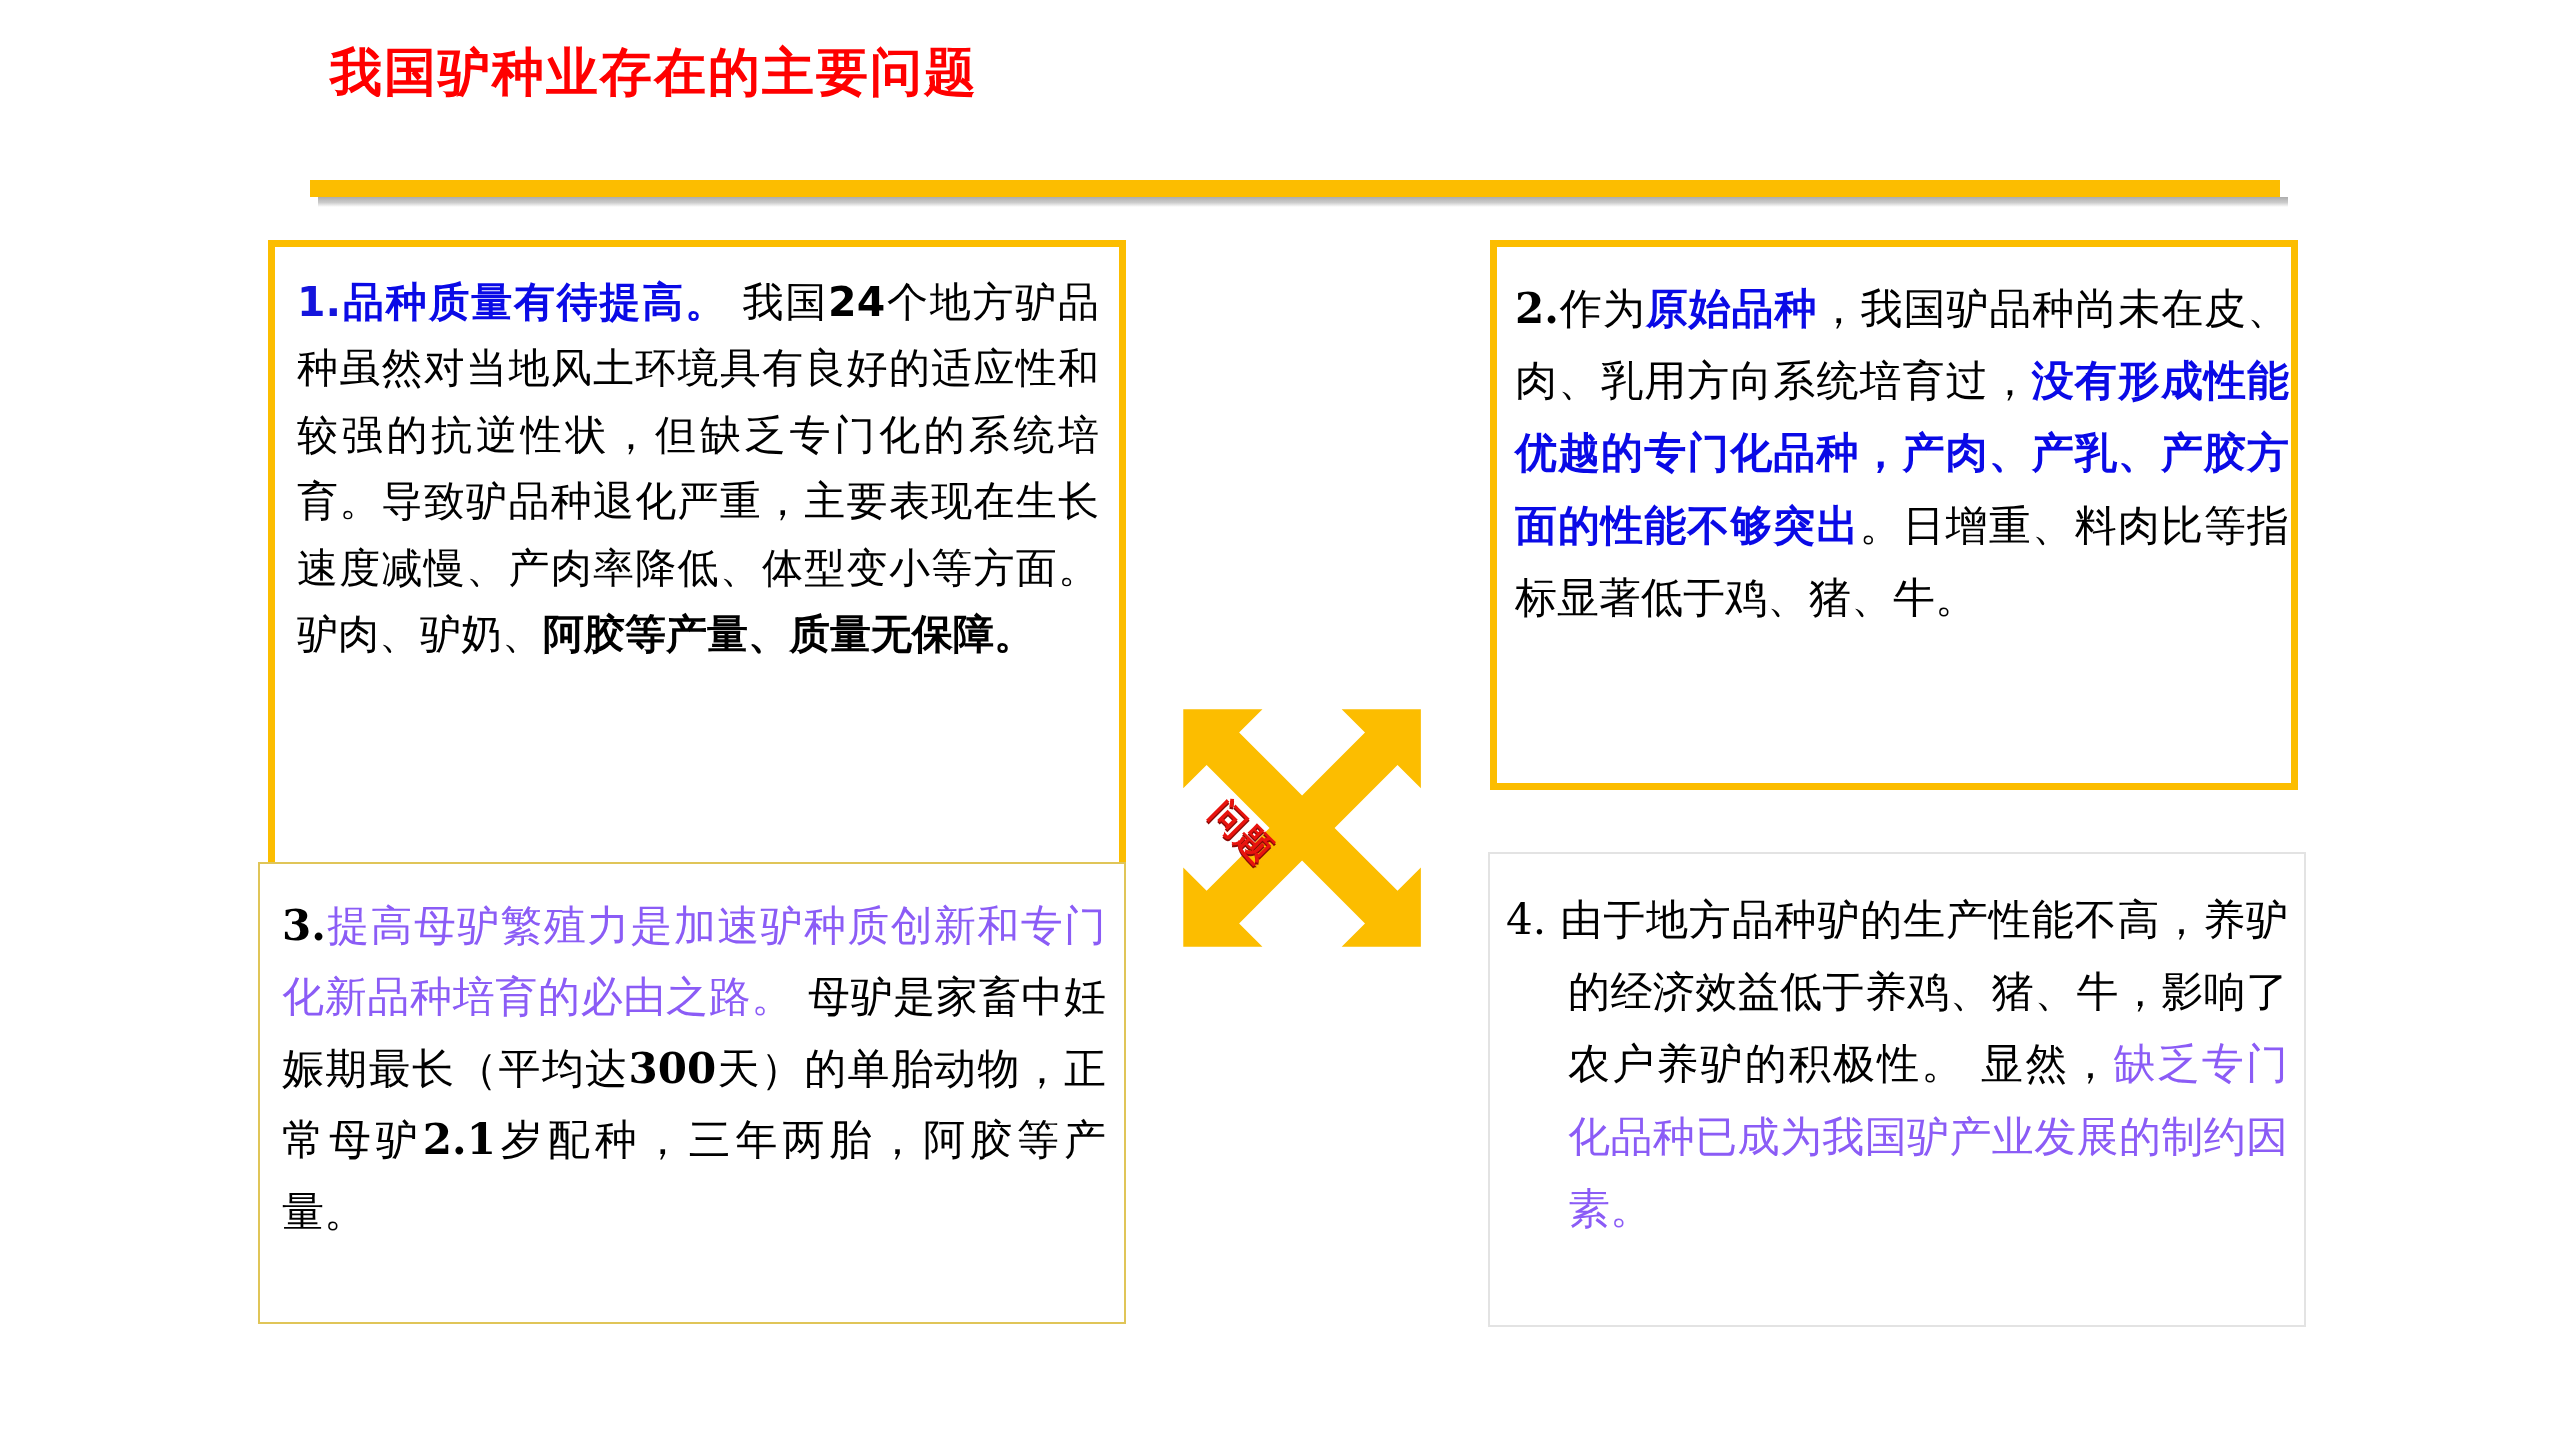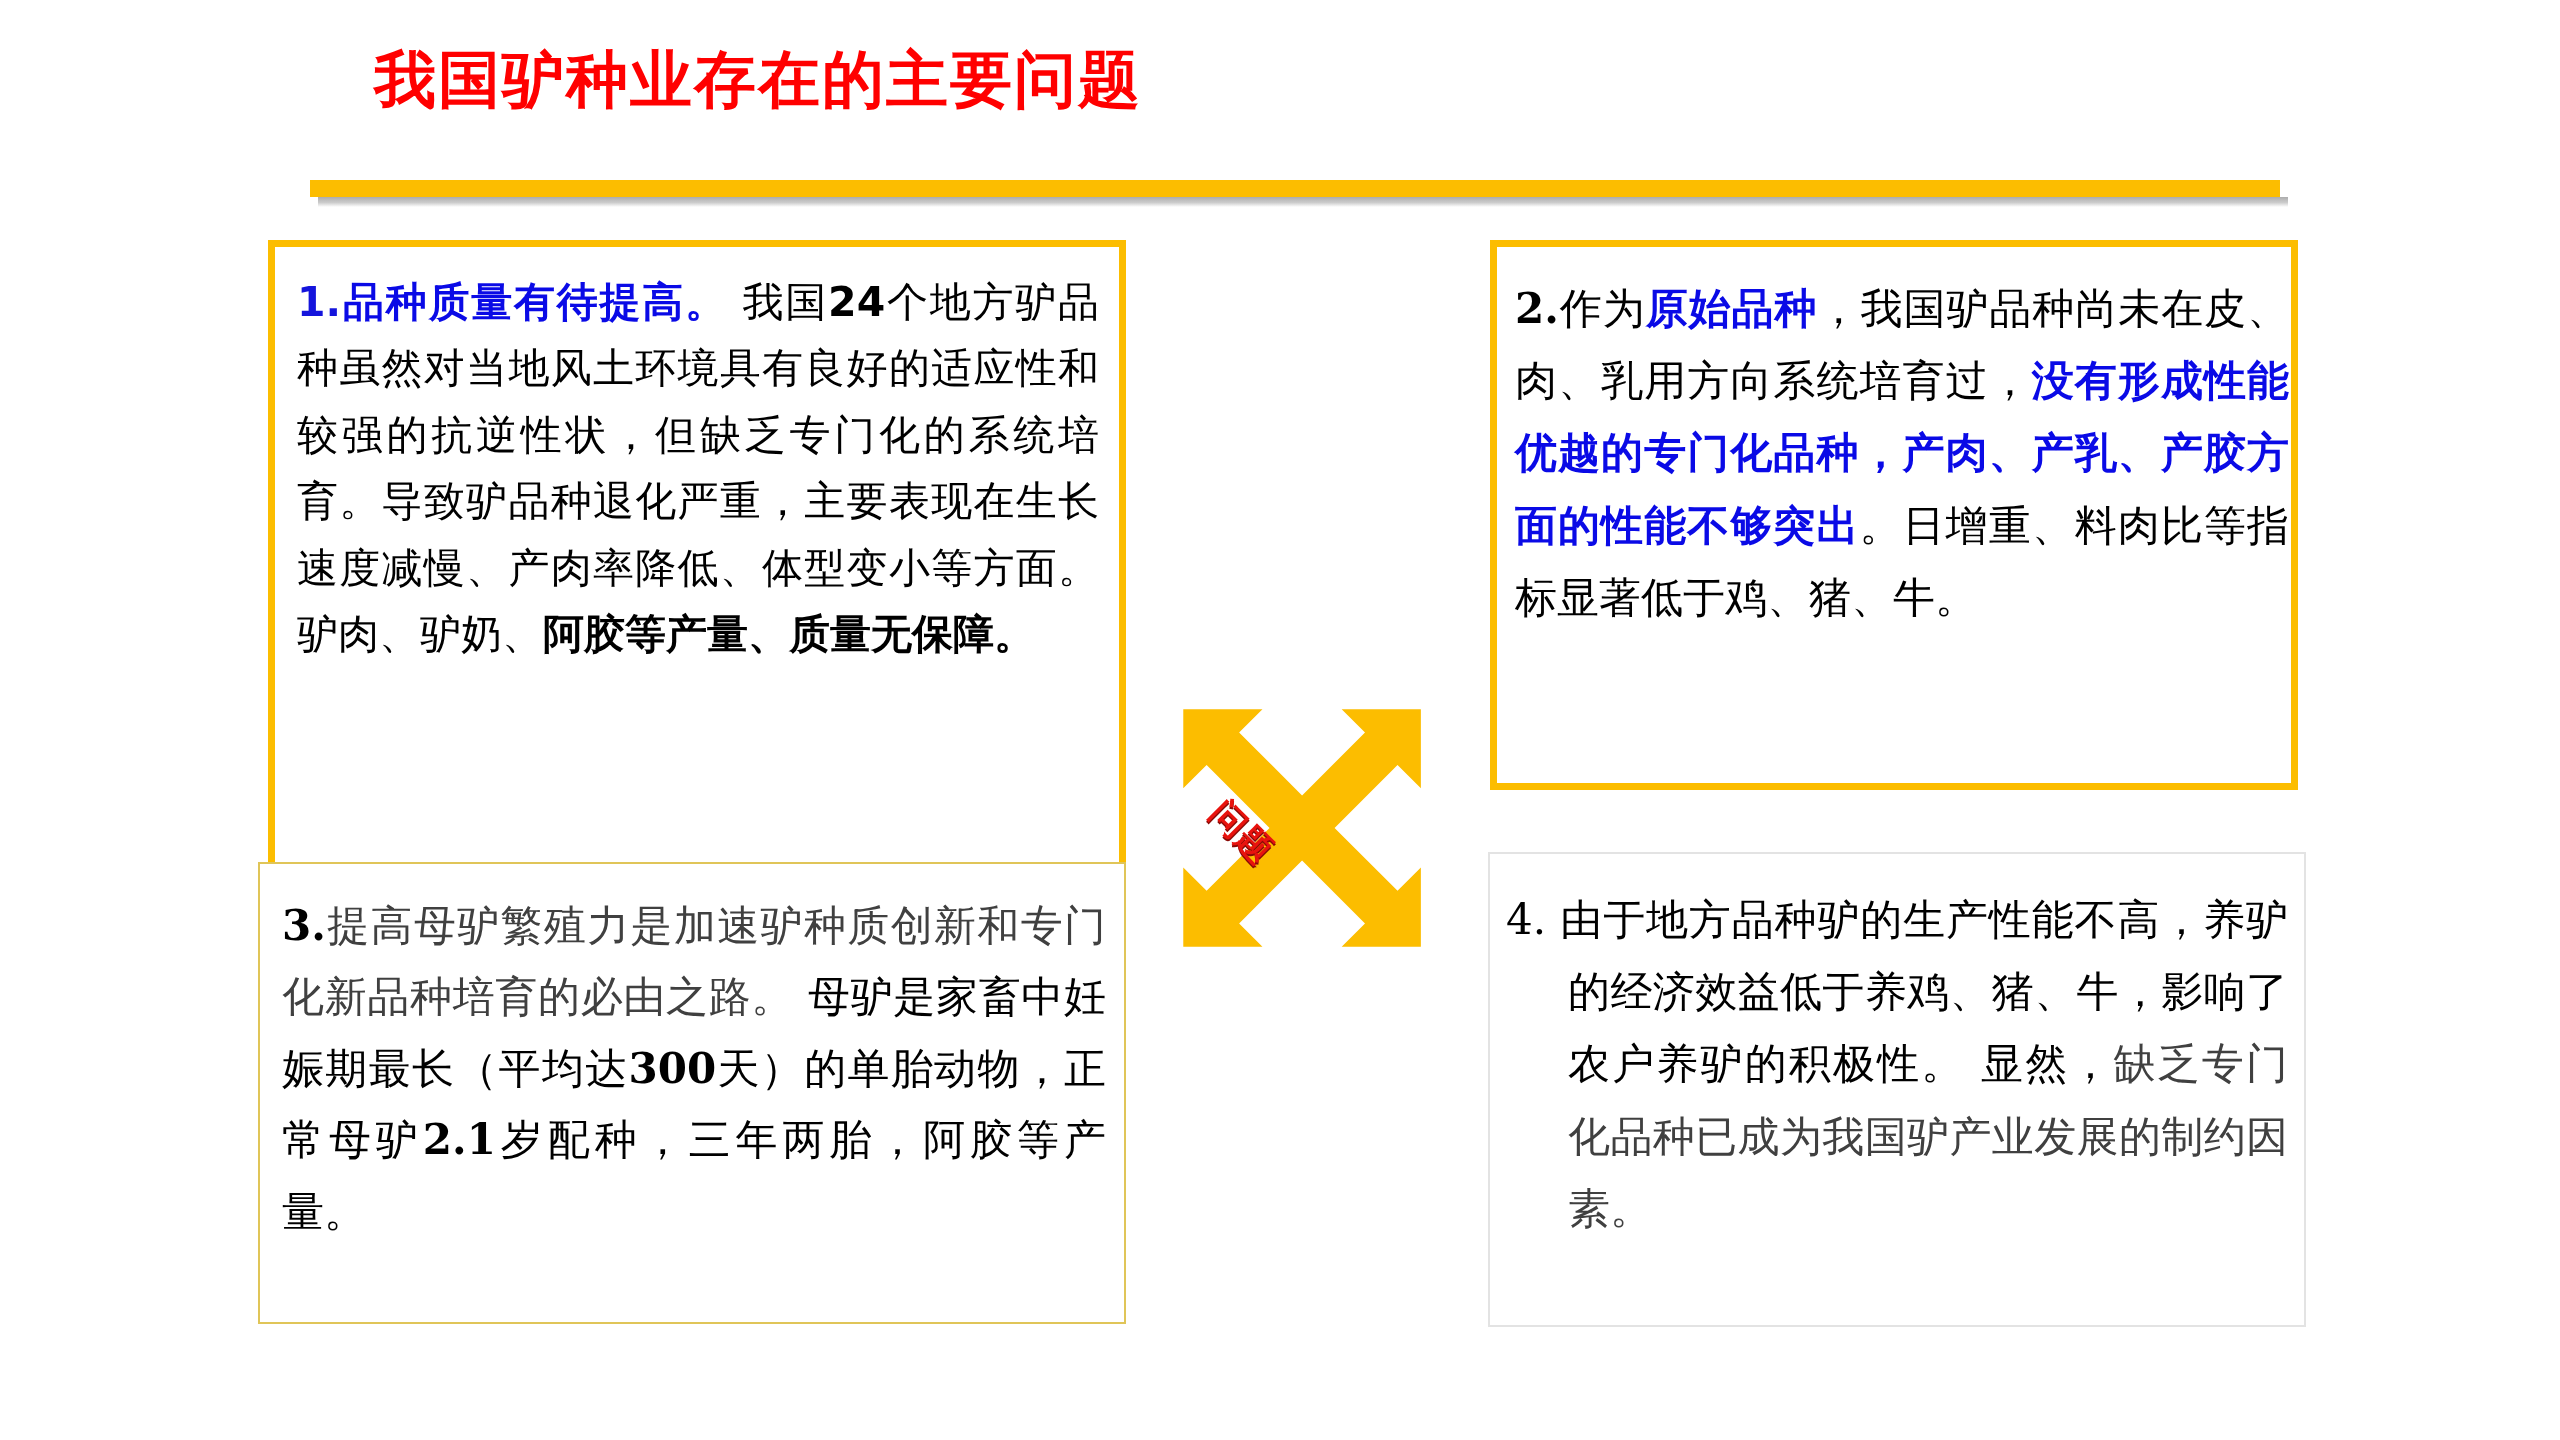--- a/index.html
+++ b/index.html
@@ -9,27 +9,26 @@
     font-family:"DejaVu Sans","Liberation Sans",sans-serif;
     overflow:hidden;
     position:relative;
   }
   #slide{position:absolute;inset:0;background:#fff;}
 
   
   .title{
     position:absolute;
     left:330px;top:38px;
-    font-size:62px;
+    font-size:52px;
     font-weight:bold;
     color:#ff0000;
     letter-spacing:2px;
     white-space:nowrap;
     font-family:Liberation Serif, serif;
-    margin-left:44px;
   }
   .title-bar{
     position:absolute;
     left:310px;top:180px;
     width:1970px;height:17px;
     background:#fcbd00;
   }
   .title-bar-shadow{
     position:absolute;
     left:318px;top:197px;
@@ -112,21 +111,21 @@
     font-family:"DejaVu Serif","Liberation Serif",serif;
     padding-left:62px;
     text-indent:-62px;
     text-align:justify;
     text-justify:inter-ideograph;
   }
 
   
   .num-blue{color:#1414dc;font-weight:bold;}
   .num-black{color:#000000;font-weight:bold;}
-  .blue{color:#404040;}
+  .blue{color:#8b5cf6;}
   .blue-b{color:#0a0ae6;font-weight:bold;}
   .bold{font-weight:bold;}
   .plain{color:#000;}
 
   
   #arrow-wrap{
     position:absolute;
     left:1105px;top:645px;
     width:380px;height:380px;
   }

